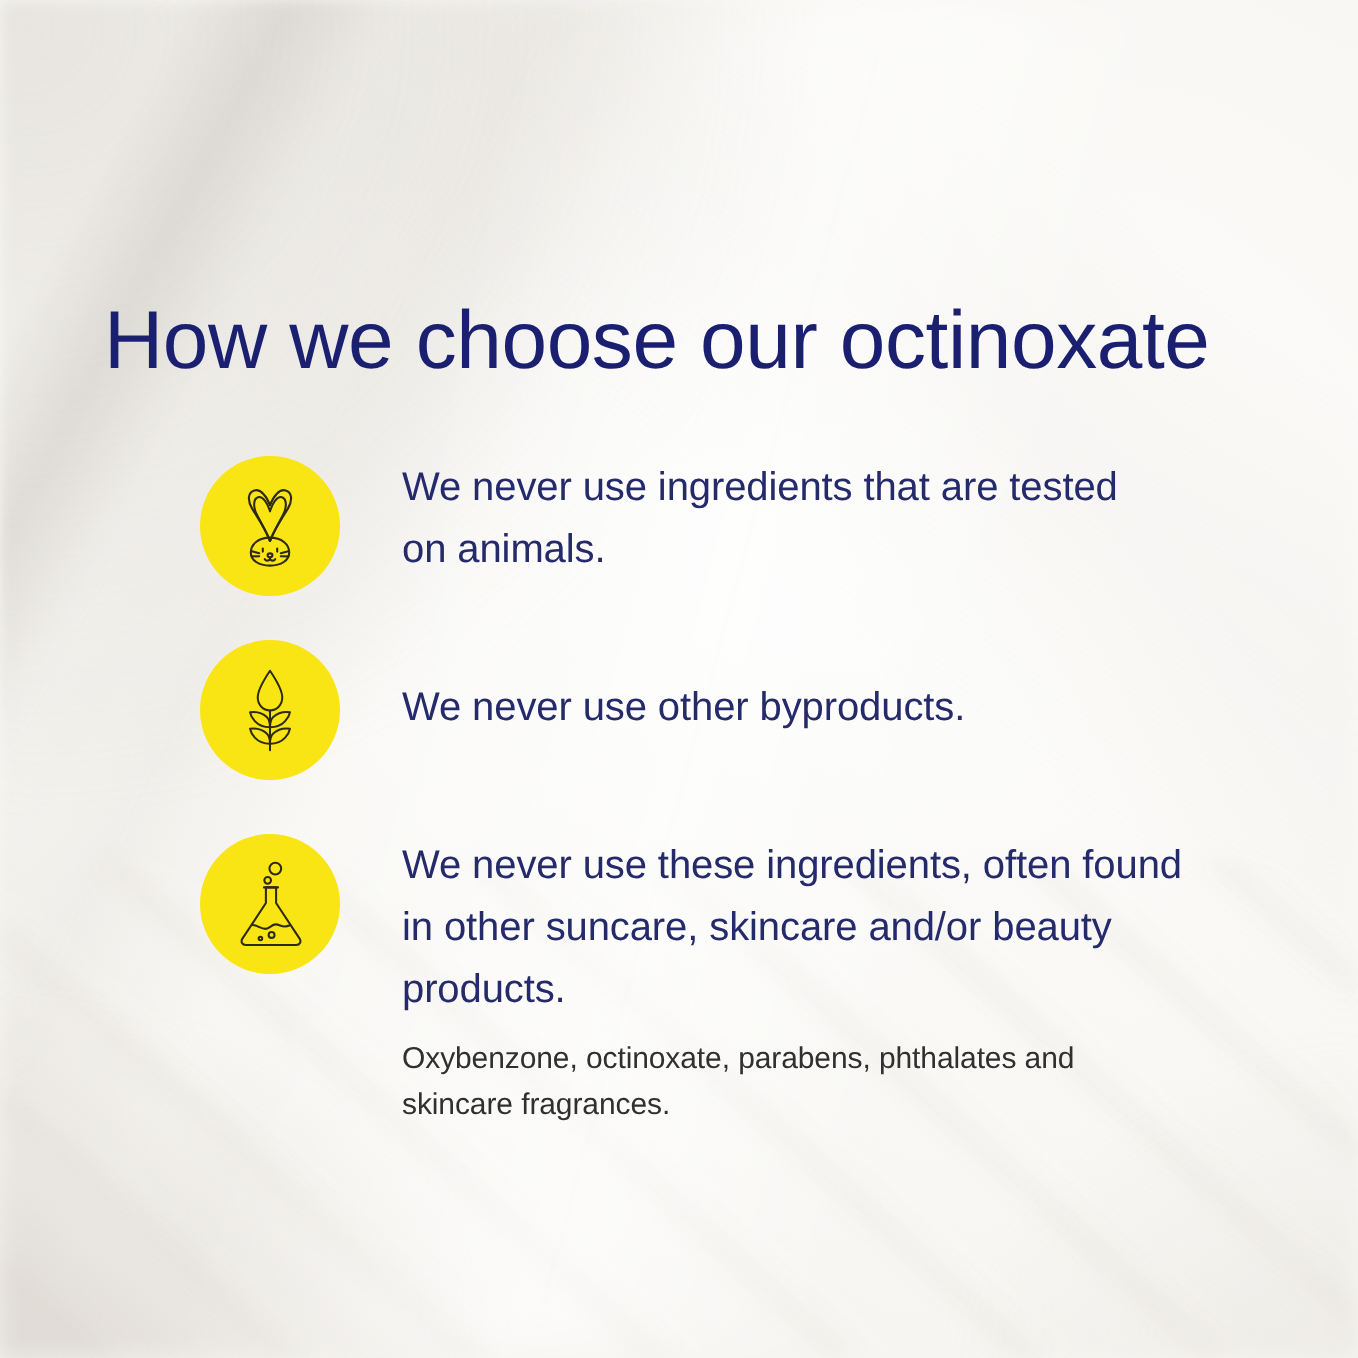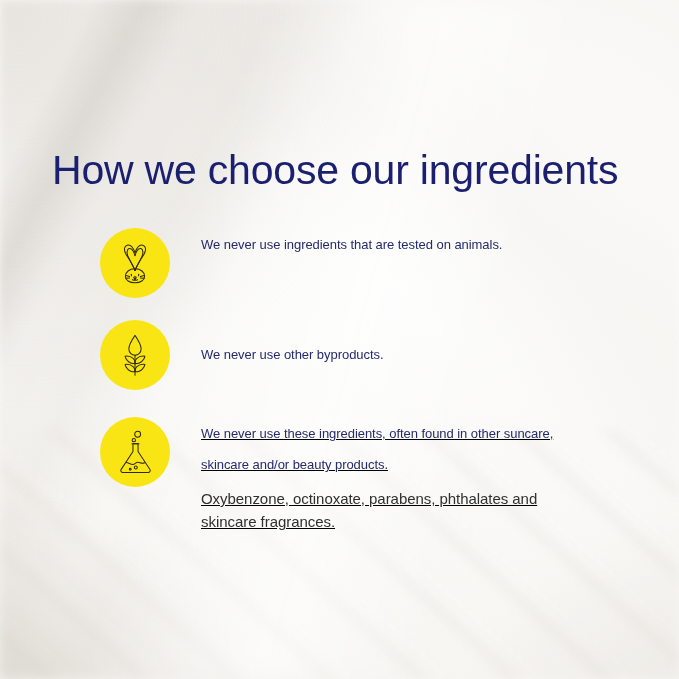--- a/index.html
+++ b/index.html
@@ -119,41 +119,41 @@
     width: 540px;
   }
 
   .list-item {
     position: relative;
     display: flex;
     align-items: flex-start;
   }
   .list-item.item-0 { margin-top: 0; }
   .list-item.item-1 { margin-top: 22px; }
-  .list-item.item-2 { margin-top: 27px; text-decoration: underline; }
+  .list-item.item-2 { margin-top: 27px; }
 
   .badge {
     flex: 0 0 auto;
     width: 70px;
     height: 70px;
     border-radius: 50%;
     background: #f9e414;
     display: flex;
     align-items: center;
     justify-content: center;
   }
   .badge svg { display: block; }
 
   .item-body {
     margin-left: 31px;
     padding-top: 1px;
   }
 
   .item-text {
-    font-size: 13px;
+    font-size: 20px;
     line-height: 31px;
     color: #252a6b;
     font-weight: 400;
     letter-spacing: -0.05px;
     max-width: 410px;
   }
   .item-0 .item-text { max-width: 360px; }
   .item-1 .item-text { max-width: 420px; padding-top: 18px; }
   .item-2 .item-text { max-width: 400px; }
 
@@ -176,21 +176,21 @@
   <div class="bg-layer bg-fold-b"></div>
   <div class="bg-layer bg-fold-c"></div>
   <div class="bg-layer bg-fold-d"></div>
   <div class="bg-layer bg-corner-tl"></div>
   <div class="bg-layer bg-corner-bl"></div>
   <div class="bg-layer bg-corner-br"></div>
   <div class="bg-layer bg-sheen"></div>
 
   <div class="content">
 
-    <h1 class="page-title">How we choose our ingredients</h1>
+    <h1 class="page-title">How we choose our octinoxate</h1>
 
     <div class="list">
 
       <div class="list-item item-0">
         <div class="badge">
           <span>
             <svg width="48" height="48" viewBox="0 0 48 48" fill="none" stroke="#2e2a12" stroke-width="1.05" stroke-linecap="round" stroke-linejoin="round">
 
               <path d="M24 31.5 C 21.5 25 17.6 19.6 15.0 15.2
                        C 12.6 11.1 13.0 7.0 16.2 6.2

